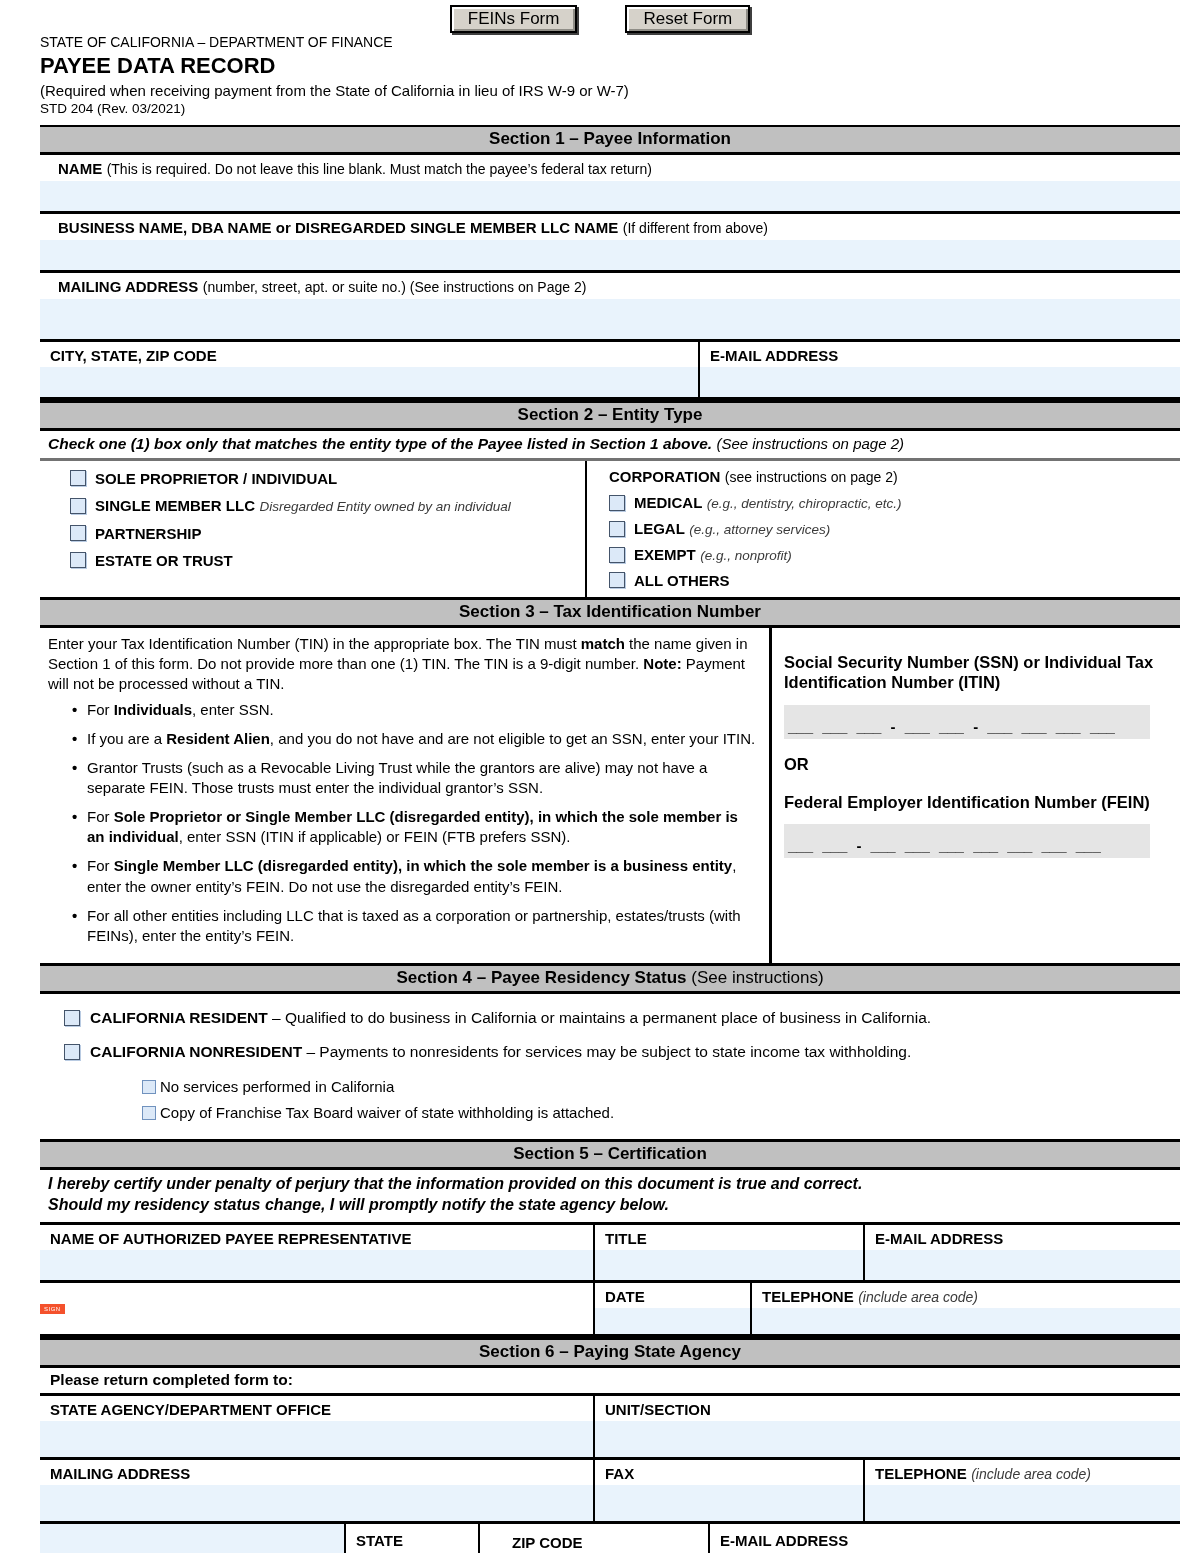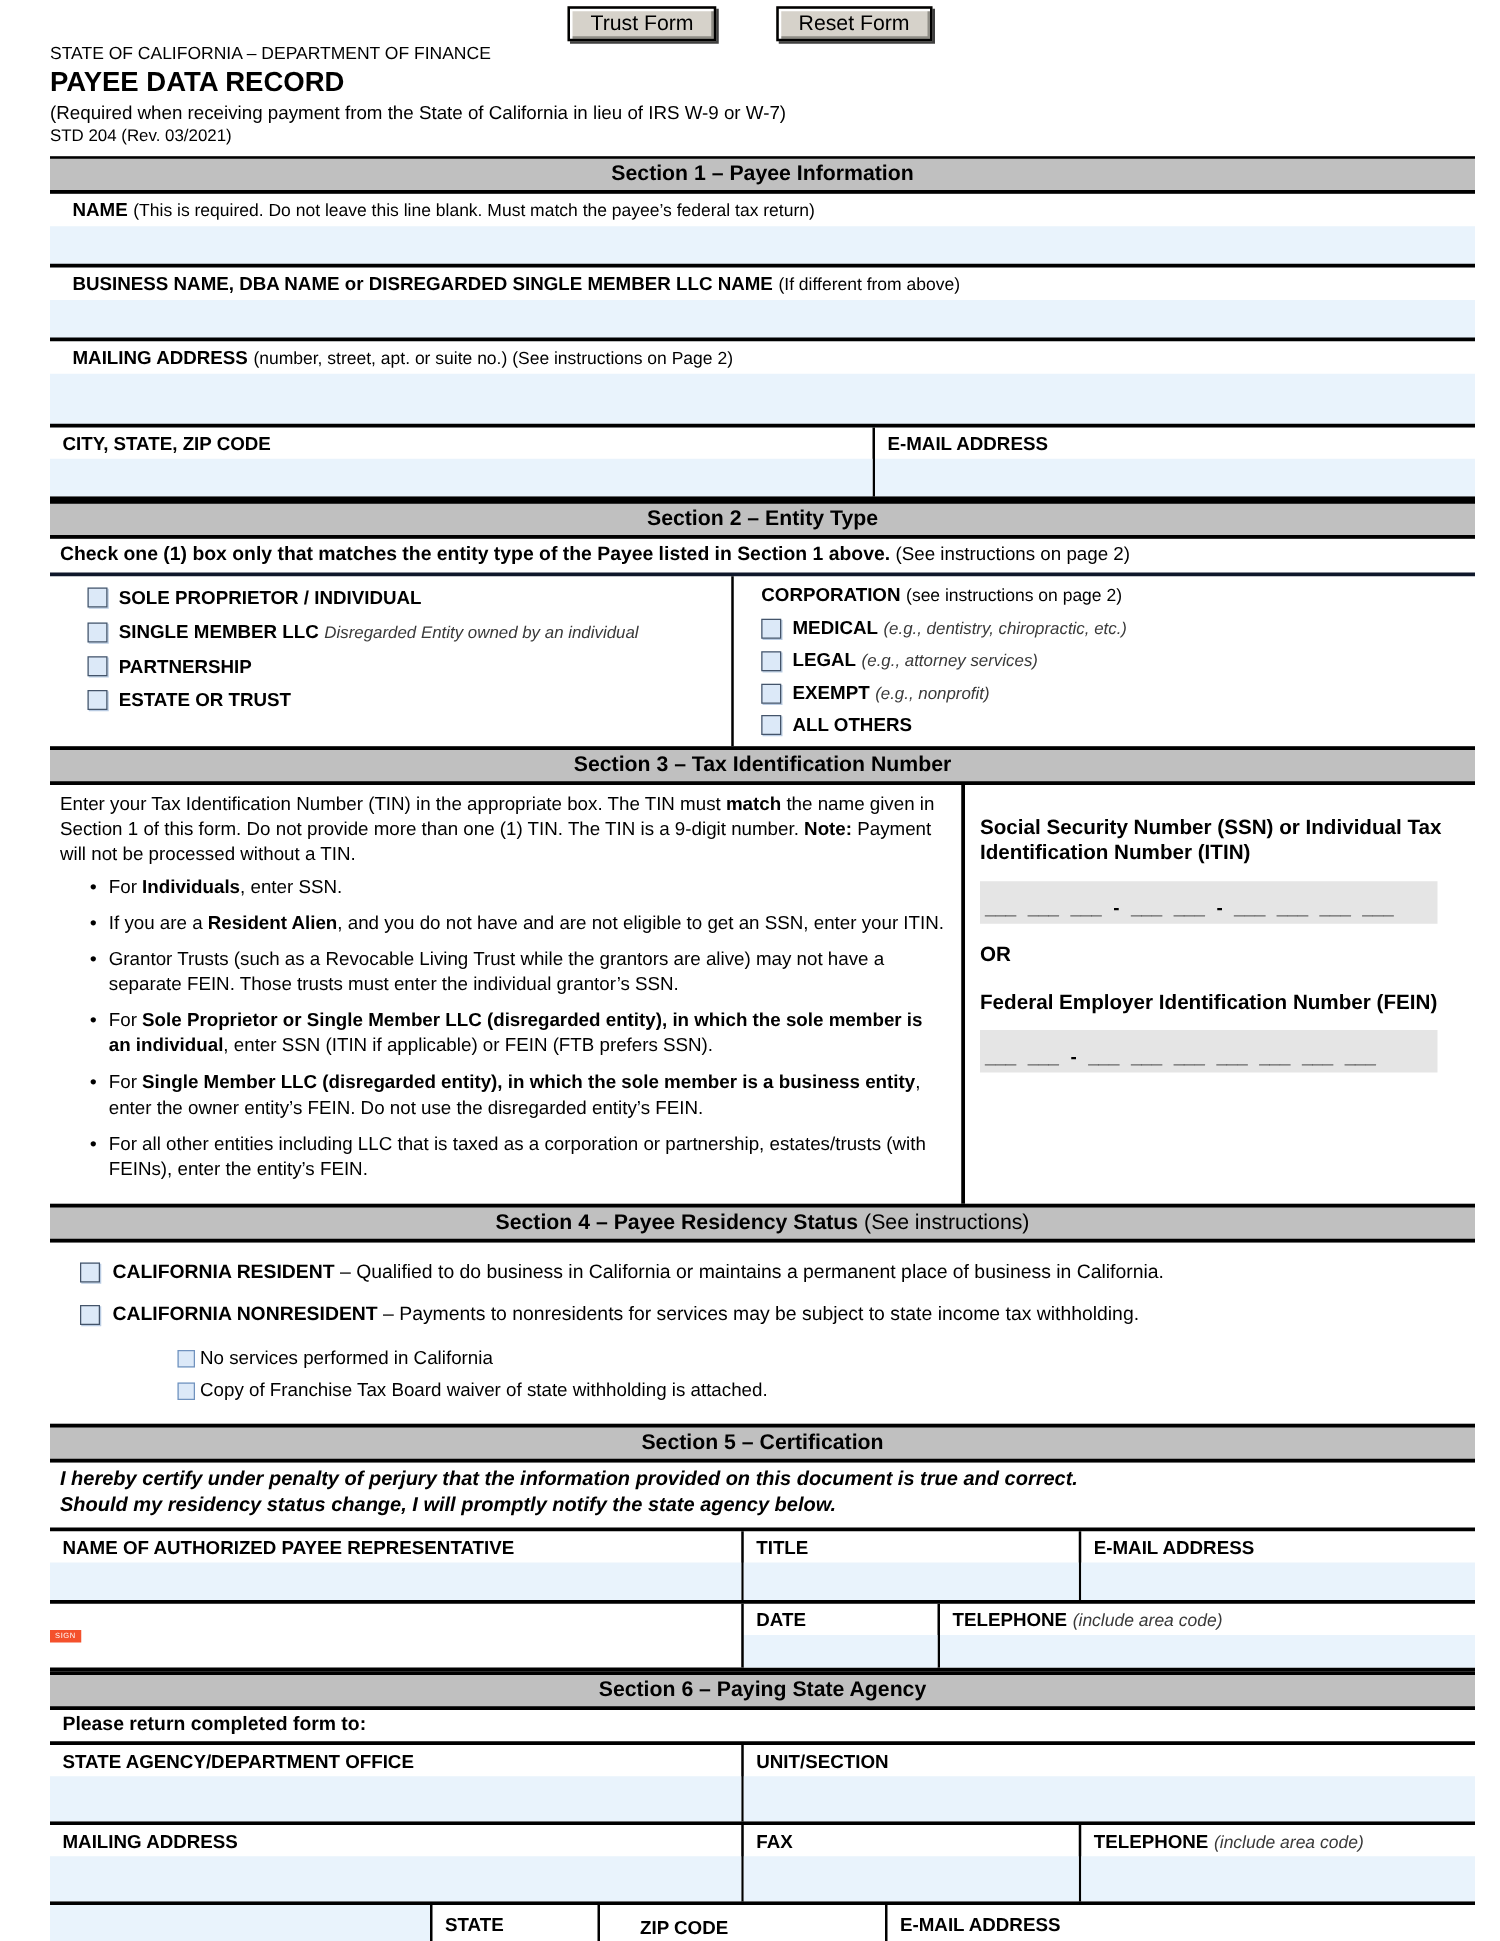--- a/index.html
+++ b/index.html
@@ -32,21 +32,21 @@
   .h30{height:30px;} .h40{height:40px;} .h36{height:36px;}
   .rowsep{border-bottom:3px solid #000;}
 
   .cells{display:flex;align-items:stretch;}
   .cell{box-sizing:border-box;}
   .cell.vline{border-right:2px solid #000;}
   .cell .clabel{padding:4px 6px 2px 10px;line-height:1.2;}
   .cell .cinput{background:#e9f3fc;}
 
   
-  .s2-instruction{padding:3px 8px 4px;font-size:15.5px;border-bottom:3px solid #0f172a;line-height:1.25;}
+  .s2-instruction{padding:3px 8px 4px;font-size:15.5px;border-bottom:3px solid #737373;line-height:1.25;font-style:italic;}
   .s2-cols{display:flex;}
   .s2-left{width:547px;border-right:2px solid #000;box-sizing:border-box;padding:9px 4px 8px 30px;}
   .s2-right{flex:1;padding:6px 4px 8px 22px;}
   .opt{display:flex;align-items:center;gap:9px;margin:0 0 10px;}
   .s2-right .opt{margin:0 0 8px;}
   .checkbox{width:14px;height:14px;background:#dce9f8;border:1.5px solid #44546a;flex:none;
     box-shadow:1px 1px 0 #b9cbe2;}
   .corpline{margin:1px 0 8px;}
 
   
@@ -79,21 +79,21 @@
 
   
   .return-line{padding:3px 8px 4px 10px;font-size:15.5px;font-weight:bold;border-bottom:3px solid #000;}
 </style>
 </head>
 <body>
 
 <div class="page">
 
   <div class="btnbar">
-    <button class="pdfbtn">Trust Form</button>
+    <button class="pdfbtn">FEINs Form</button>
     <button class="pdfbtn">Reset Form</button>
   </div>
 
   <div class="content hdr">
     <div class="agency">STATE OF CALIFORNIA – DEPARTMENT OF FINANCE</div>
     <div class="title">PAYEE DATA RECORD</div>
     <div class="subtitle">(Required when receiving payment from the State of California in lieu of IRS W-9 or W-7)</div>
     <div class="stdnum">STD 204 (Rev. 03/2021)</div>
   </div>
 

